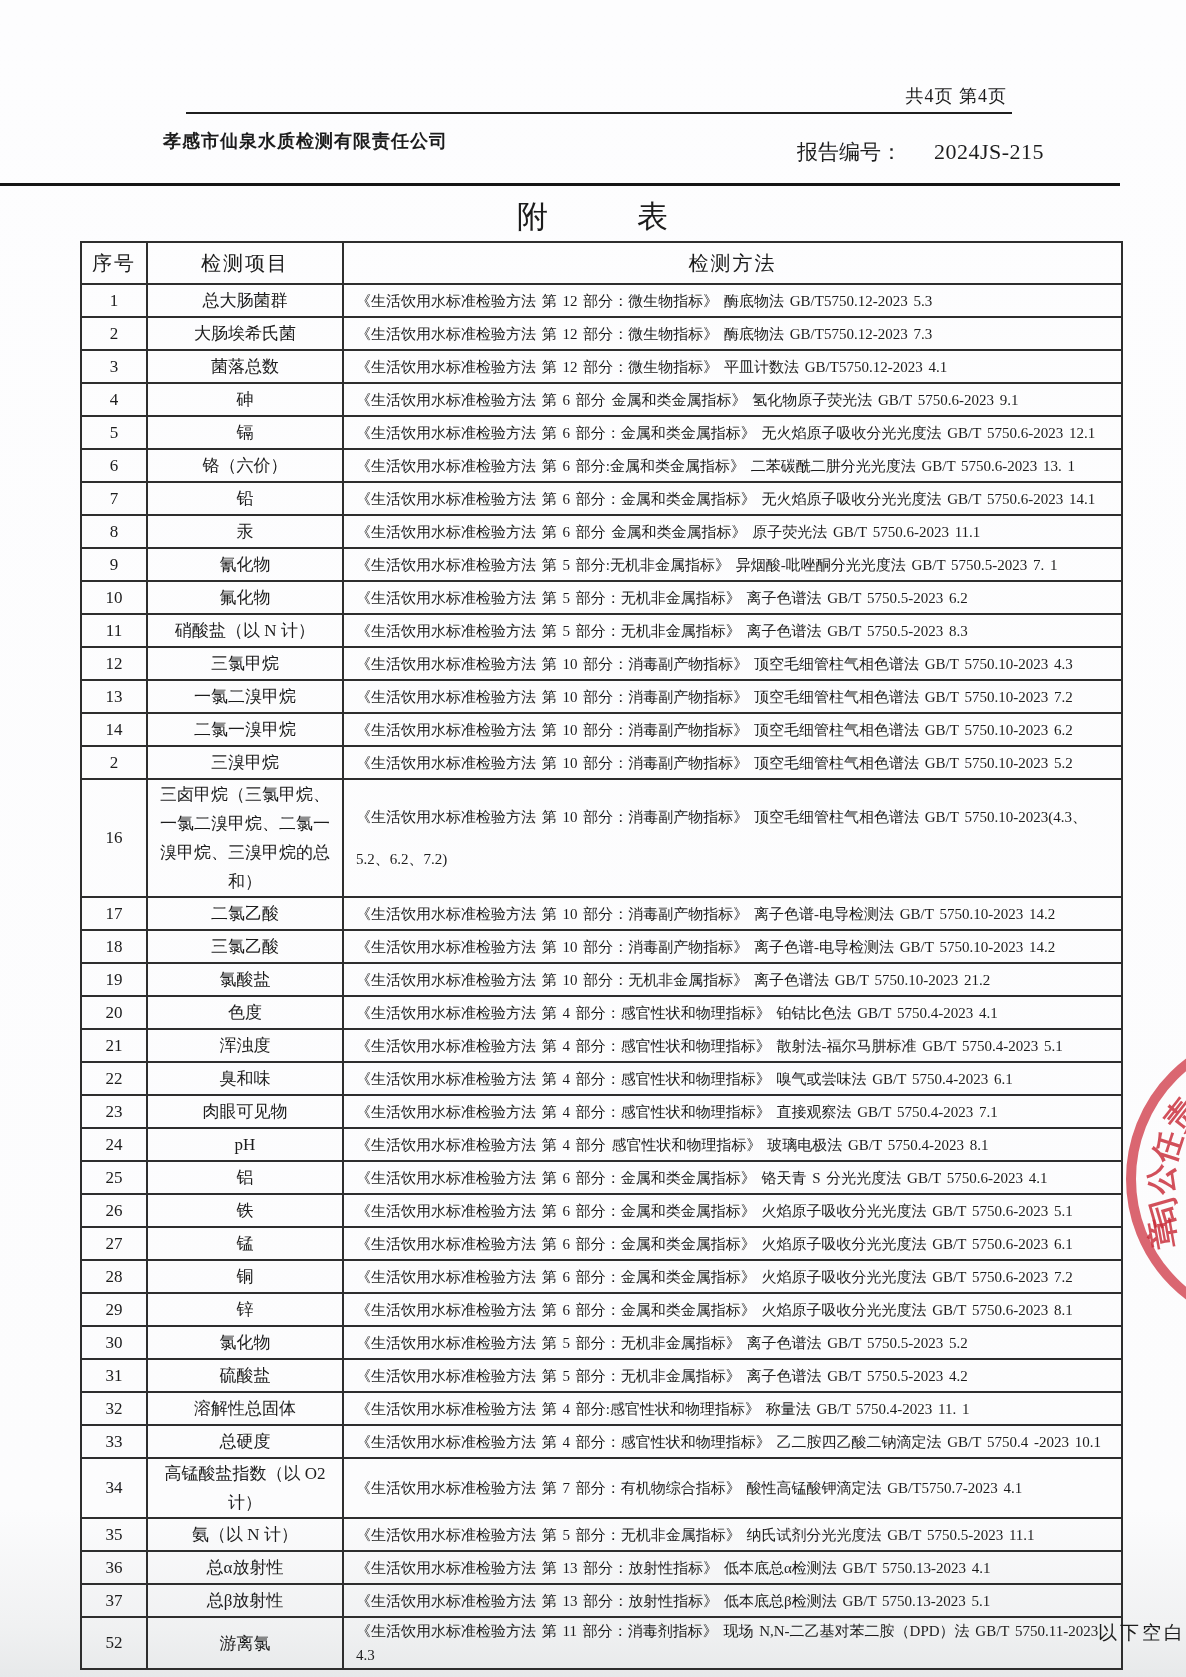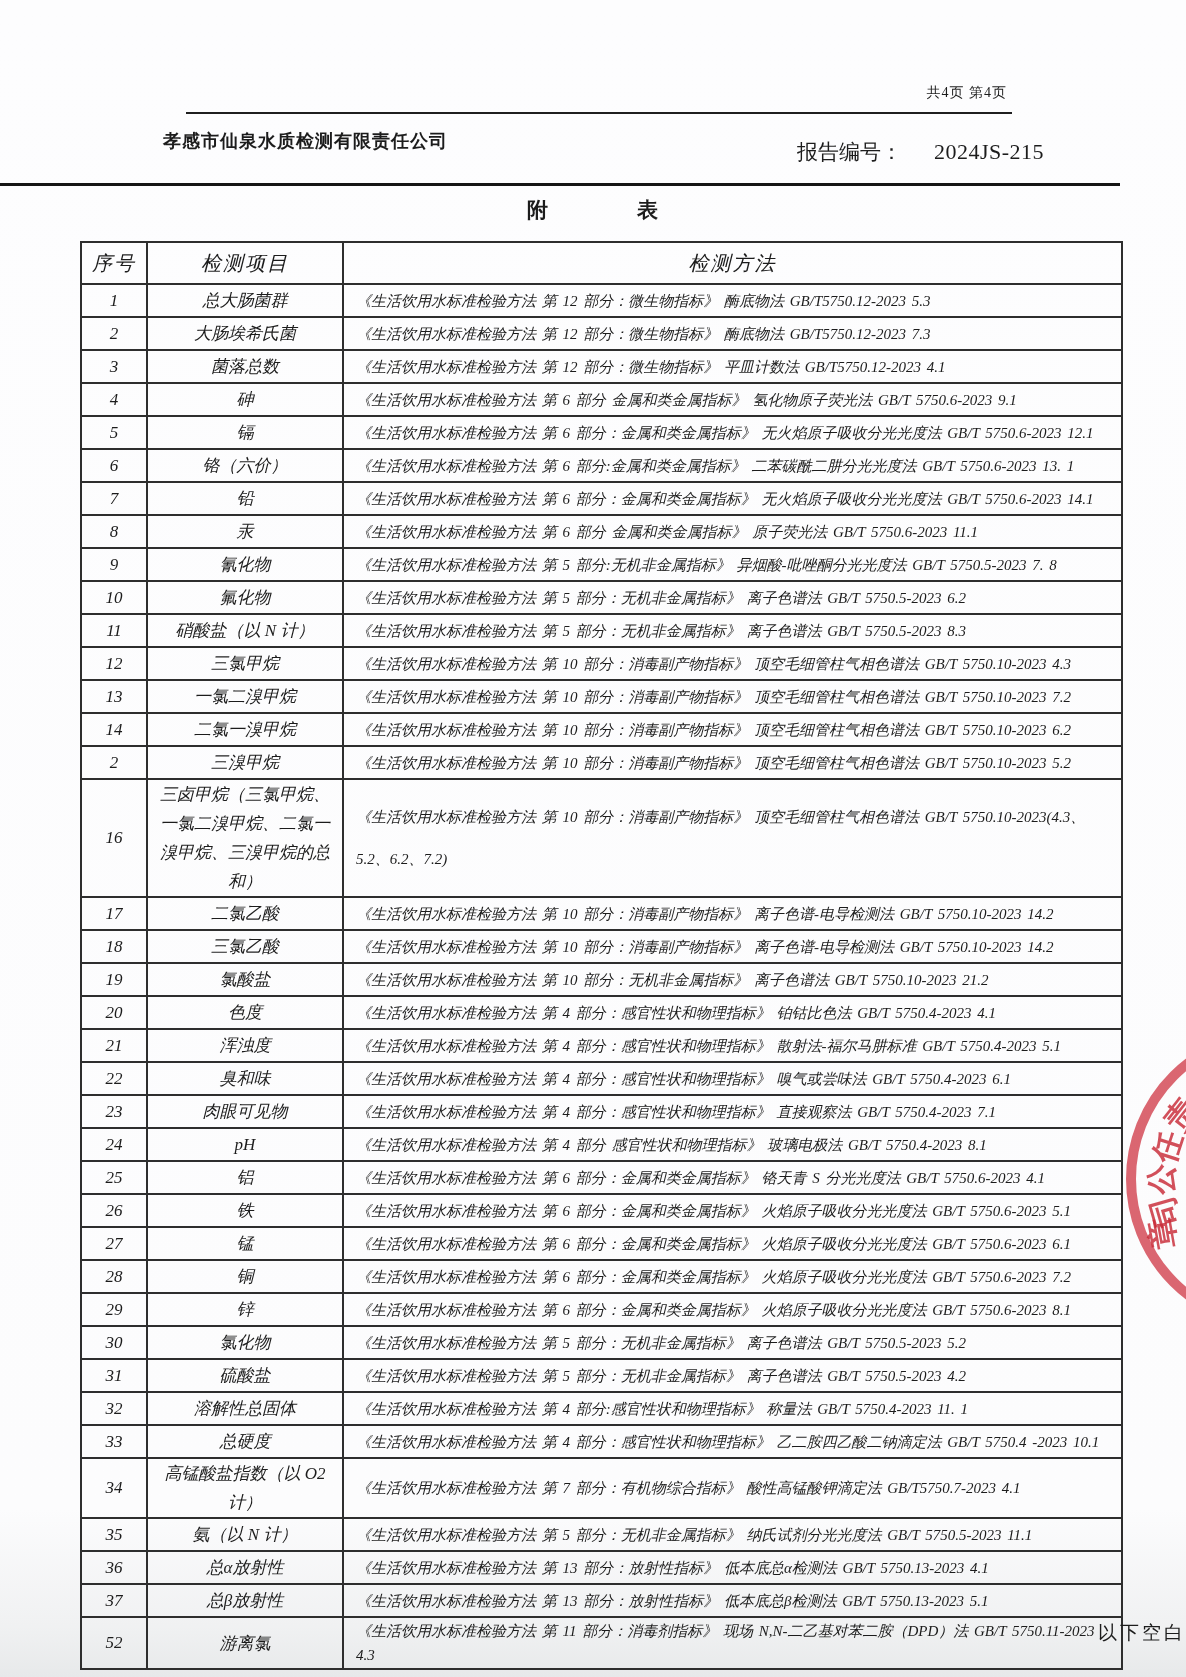--- a/index.html
+++ b/index.html
@@ -8,49 +8,48 @@
     font-family:"Liberation Serif","DejaVu Serif",serif;
     color:#1c1c1c;
     background:#ffffff;
   }
   .page{
     position:relative;width:1186px;height:1677px;overflow:hidden;
     background:linear-gradient(180deg,#fdfdfe 0%,#fcfcfd 90%,#f0f1f2 97%,#e7e9ea 100%);
   }
   .page-info{
     position:absolute;top:84px;right:179px;
-    font-size:14px;letter-spacing:1px;white-space:pre;
+    font-size:18px;letter-spacing:1px;white-space:pre;
   }
   .rule-top{
     position:absolute;top:112px;left:186px;width:826px;height:2px;background:#1f1f1f;
   }
   .company-name{
     position:absolute;top:129px;left:163px;
     font-family:"Liberation Sans","DejaVu Sans",sans-serif;
     font-weight:bold;font-size:18px;letter-spacing:1px;
   }
   .report-no{
     position:absolute;top:138px;left:797px;font-size:21px;white-space:nowrap;
   }
   .report-no .val{
     font-size:22px;margin-left:32px;letter-spacing:0.5px;
   }
   .rule-main{
     position:absolute;top:183px;left:0;width:1120px;height:3px;background:#151515;
   }
   .doc-title{
     position:absolute;top:196px;left:0;width:1186px;text-align:center;
-    font-size:21px;font-weight:bold;letter-spacing:1px;
+    font-size:31px;font-weight:normal;letter-spacing:1px;
   }
   .doc-title .gap{display:inline-block;width:88px;}
   table.methods{
     position:absolute;top:241px;left:80px;
     width:1041px;border-collapse:collapse;table-layout:fixed;
     background:transparent;
-    font-style:italic;
   }
   table.methods th, table.methods td{
     border:2px solid #2e2e2e;overflow:hidden;
   }
   table.methods thead tr{height:42px;}
   table.methods th{
     font-size:20px;font-weight:normal;text-align:center;letter-spacing:2px;
   }
   table.methods tbody tr{height:33px;}
   td.no{text-align:center;font-size:17px;}
@@ -147,21 +146,21 @@
           <td class="method">《生活饮用水标准检验方法 第 6 部分：金属和类金属指标》 无火焰原子吸收分光光度法 GB/T 5750.6-2023 14.1</td>
         </tr>
         <tr>
           <td class="no">8</td>
           <td class="item">汞</td>
           <td class="method">《生活饮用水标准检验方法 第 6 部分 金属和类金属指标》 原子荧光法 GB/T 5750.6-2023 11.1</td>
         </tr>
         <tr>
           <td class="no">9</td>
           <td class="item">氰化物</td>
-          <td class="method">《生活饮用水标准检验方法 第 5 部分:无机非金属指标》 异烟酸-吡唑酮分光光度法 GB/T 5750.5-2023 7. 8</td>
+          <td class="method">《生活饮用水标准检验方法 第 5 部分:无机非金属指标》 异烟酸-吡唑酮分光光度法 GB/T 5750.5-2023 7. 1</td>
         </tr>
         <tr>
           <td class="no">10</td>
           <td class="item">氟化物</td>
           <td class="method">《生活饮用水标准检验方法 第 5 部分：无机非金属指标》 离子色谱法 GB/T 5750.5-2023 6.2</td>
         </tr>
         <tr>
           <td class="no">11</td>
           <td class="item">硝酸盐（以 N 计）</td>
           <td class="method">《生活饮用水标准检验方法 第 5 部分：无机非金属指标》 离子色谱法 GB/T 5750.5-2023 8.3</td>

